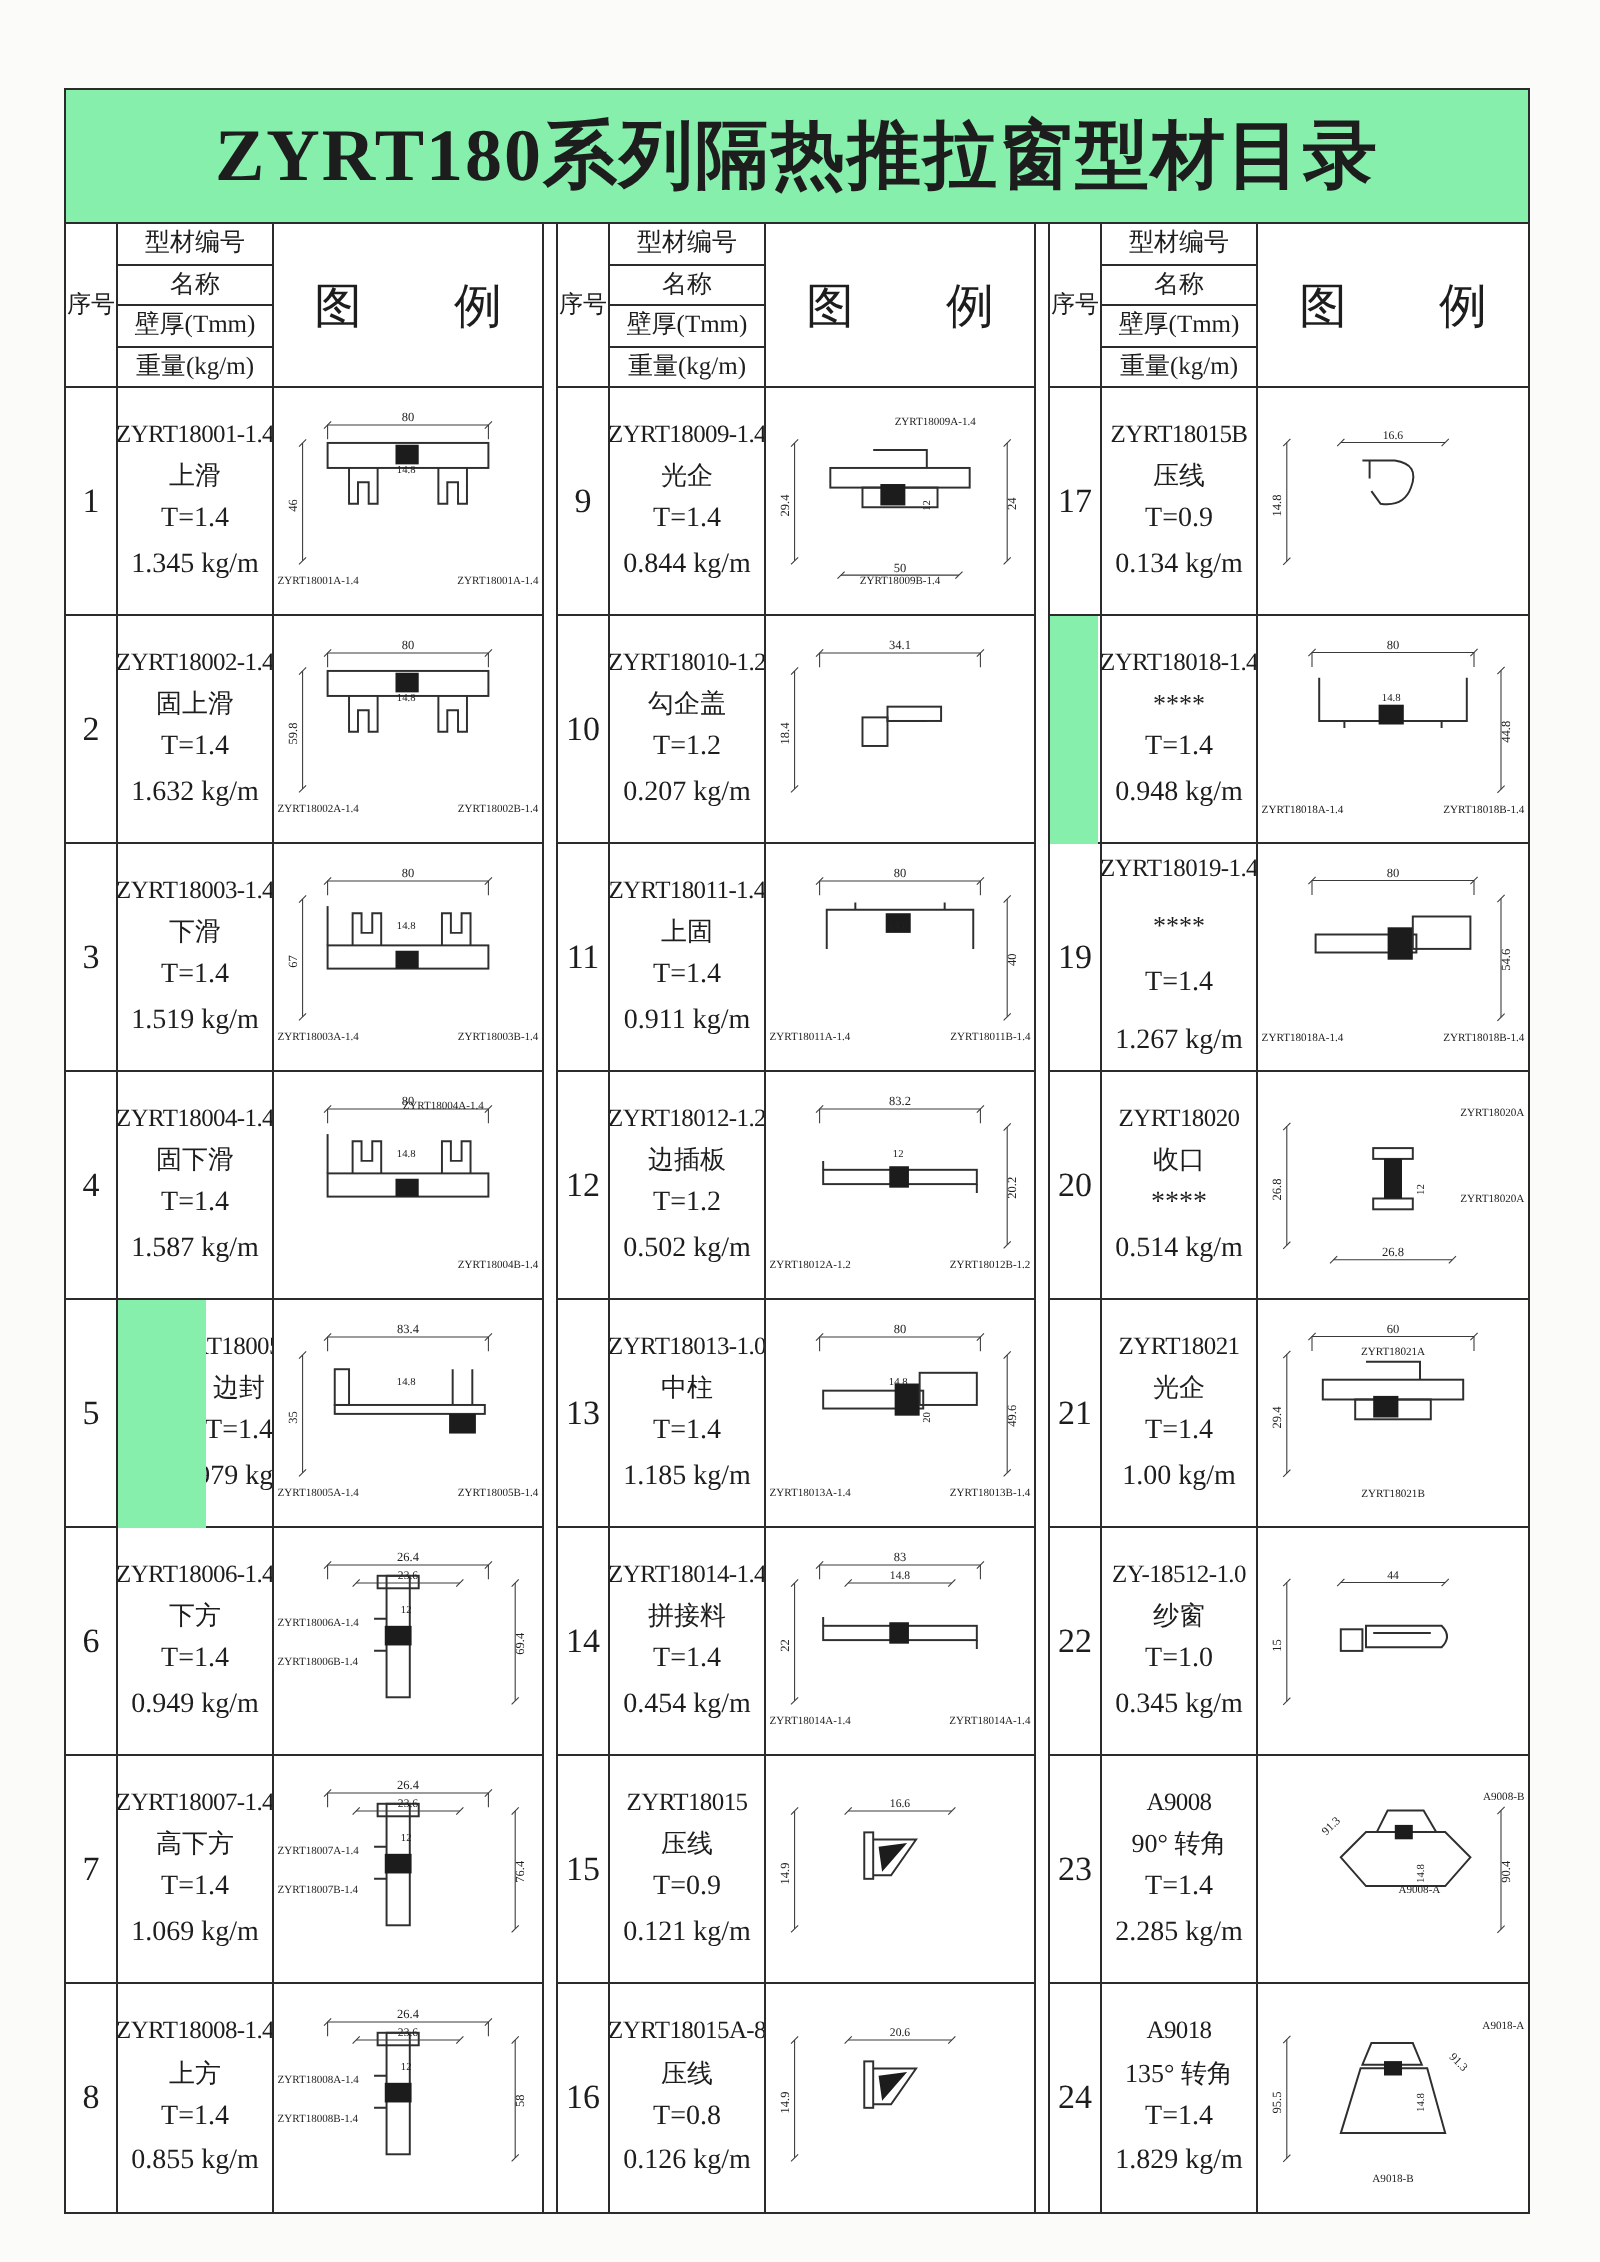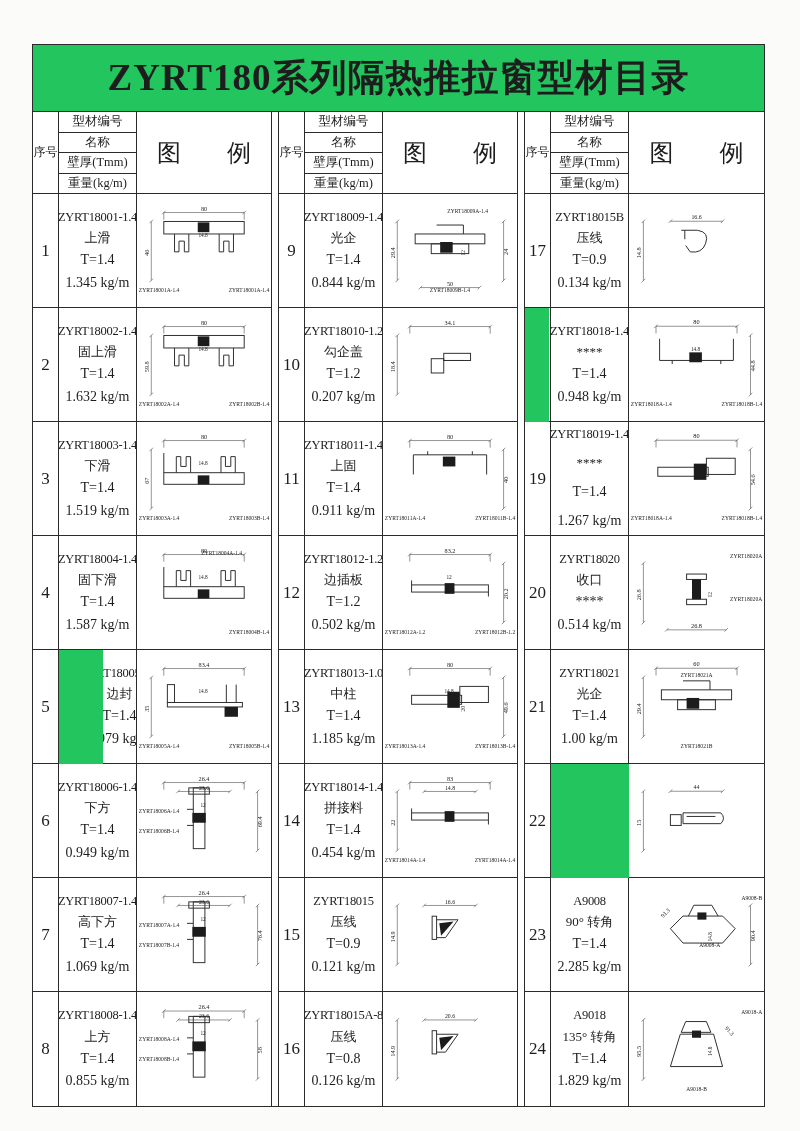--- a/index.html
+++ b/index.html
@@ -1,17 +1,17 @@
 <!DOCTYPE html>
 <html><head>
 <meta charset="utf-8">
 <style>
   html,body{margin:0;padding:0;background:#fbfbfa;}
   body{width:800px;height:1131px;position:relative;font-family:"Liberation Serif","DejaVu Serif",serif;color:#1d1d1d;}
-  .sheet{position:absolute;left:32px;top:44px;width:733px;border:1.6px solid #2b2b2b;background:#22c55e;box-sizing:border-box;}
+  .sheet{position:absolute;left:32px;top:44px;width:733px;border:1.6px solid #2b2b2b;background:#86efac;box-sizing:border-box;}
   .title{height:66px;border-bottom:1.6px solid #2b2b2b;display:flex;align-items:center;justify-content:center;
          font-size:37px;font-weight:bold;letter-spacing:1px;}
   .grid{display:grid;grid-template-columns:26px 78px 1fr 7px 26px 78px 1fr 7px 26px 78px 1fr;
         grid-template-rows:82px repeat(8,114px);}
   .c{border-right:1px solid #2b2b2b;border-bottom:1px solid #2b2b2b;box-sizing:border-box;
      display:flex;align-items:center;justify-content:center;overflow:hidden;background:#fff;}
   .lastrow{border-bottom:none;}
   .lastcol{border-right:none;}
   .spacer{grid-row:1 / span 9;border-right:1px solid #2b2b2b;box-sizing:border-box;background:#fff;}
   .seqh{font-size:12px;}
@@ -532,20 +532,26 @@
           <text x="75" y="18" font-size="6.5" text-anchor="middle">14.8</text>
           <line x1="16" y1="20" x2="16" y2="86" class="thin"></line>
           <line x1="14" y1="22" x2="18" y2="18" class="thin"></line>
           <line x1="14" y1="88" x2="18" y2="84" class="thin"></line>
           <text x="13" y="55" font-size="7" text-anchor="middle" transform="rotate(-90 13 55)">22</text>
           <text x="2" y="99" font-size="6.2" text-anchor="start">ZYRT18014A-1.4</text>
           <text x="148" y="99" font-size="6.2" text-anchor="end">ZYRT18014A-1.4</text>
         </svg>
       </div>
       <div class="c seq" style="grid-area: 7 / 9;">22</div>
+      <div class="c info" style="grid-area: 7 / 10;">
+        <span class="code">ZY-18512-1.0</span>
+        <span class="nm">纱窗</span>
+        <span class="th">T=1.0</span>
+        <span class="wt">0.345 kg/m</span>
+      </div>
       <div class="c legend lastcol" style="grid-area: 7 / 11;">
         <svg viewBox="0 0 150 105" preserveAspectRatio="xMidYMid meet">
           <rect x="46" y="46" width="12" height="12" class="ln"></rect>
           <path d="M60,44 h42 q6,6 0,12 h-42 z" class="ln"></path>
           <path d="M64,48 h32" class="ln"></path>
           <line x1="46" y1="20" x2="104" y2="20" class="thin"></line>
           <line x1="44" y1="22" x2="48" y2="18" class="thin"></line>
           <line x1="102" y1="22" x2="106" y2="18" class="thin"></line>
           <text x="75" y="18" font-size="6.5" text-anchor="middle">44</text>
           <line x1="16" y1="20" x2="16" y2="86" class="thin"></line>

